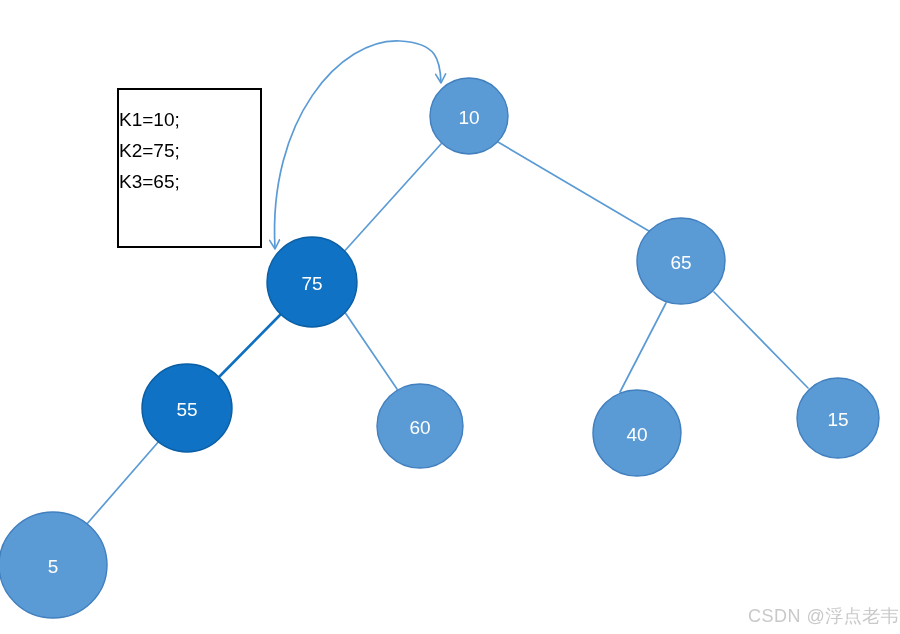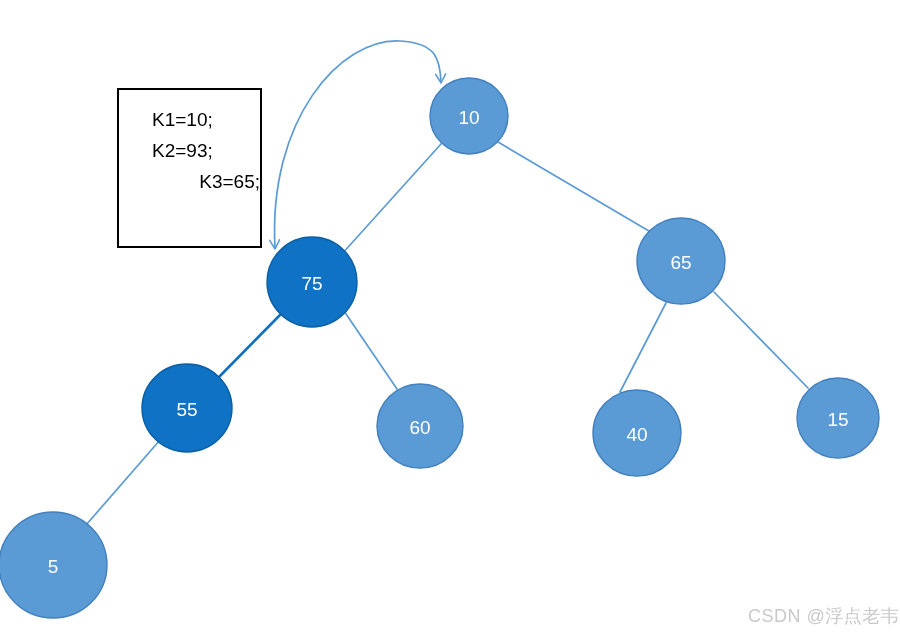--- a/index.html
+++ b/index.html
@@ -31,21 +31,21 @@
     font-size: 19px;
     text-anchor: middle;
     dominant-baseline: central;
     pointer-events: none;
   }
   .legend-box {
     position: absolute;
     box-sizing: border-box;
     border: 2px solid #000000;
     background: #ffffff;
-    padding: 14px 0 0 33px;
+    padding: 14px 0 0 0;
   }
   .legend-line {
     font-family: "Liberation Sans", "DejaVu Sans", sans-serif;
     font-size: 19px;
     color: #000000;
     line-height: 31px;
     white-space: nowrap;
   }
   .watermark {
     position: absolute;
@@ -114,19 +114,19 @@
         </g>
         <g>
           <ellipse cx="53" cy="565" rx="54" ry="53" fill="#5B9BD5" stroke="#417FBF" stroke-width="1.4"></ellipse>
           <text x="53" y="566" class="node-label">5</text>
         </g>
       </g>
   </svg>
 
   <div class="legend-box" id="legend-box" style="left: 117px; top: 88px; width: 145px; height: 160px; border-color: rgb(0, 0, 0);">
       <div class="legend-line" style="color: rgb(0, 0, 0);">K1=10;</div>
-      <div class="legend-line" style="color: rgb(0, 0, 0);">K2=93;</div>
-      <div class="legend-line" style="color: rgb(0, 0, 0); text-align: right;">K3=65;</div>
+      <div class="legend-line" style="color: rgb(0, 0, 0);">K2=75;</div>
+      <div class="legend-line" style="color: rgb(0, 0, 0);">K3=65;</div>
     </div>
 
   <div class="watermark" id="watermark" style="left: 748px; top: 604px; color: rgb(201, 201, 201);">CSDN @浮点老韦</div>
 
 </div>
 
 </body></html>

